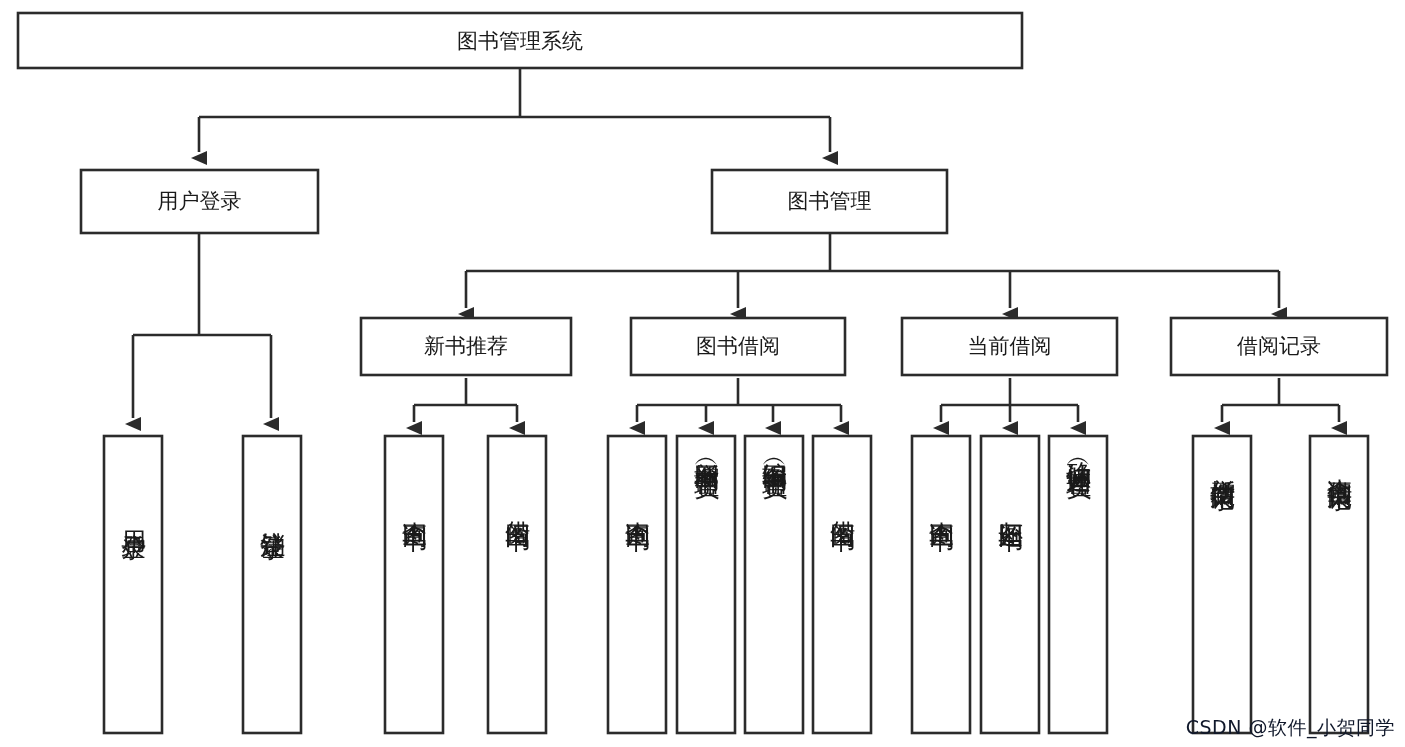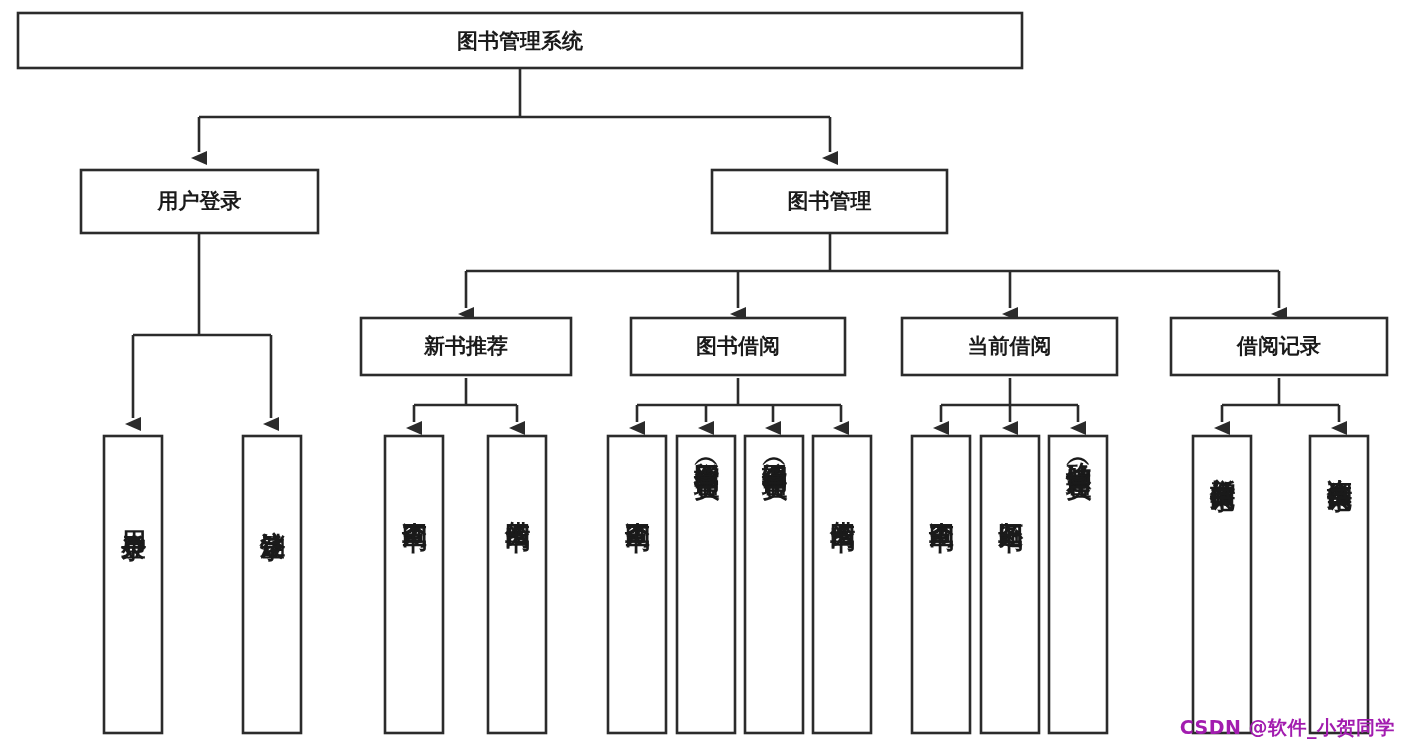--- a/index.html
+++ b/index.html
@@ -7,21 +7,20 @@
     padding: 0;
     background: #ffffff;
   }
   #canvas {
     position: relative;
     width: 1405px;
     height: 747px;
     background: #ffffff;
     overflow: hidden;
     font-family: "DejaVu Sans", "Liberation Sans", sans-serif;
-    font-weight: bold;
   }
   svg#tree {
     position: absolute;
     left: 0;
     top: 0;
     width: 1405px;
     height: 747px;
   }
   .node-box {
     fill: #ffffff;
@@ -62,21 +61,21 @@
     color: #1a1a1a;
     white-space: nowrap;
     text-align: start;
   }
   .watermark {
     position: absolute;
     right: 10px;
     bottom: 6px;
     font-family: "DejaVu Sans", "Liberation Sans", sans-serif;
     font-size: 19px;
-    color: #a21caf;
+    color: #0f172a;
     letter-spacing: 0.5px;
     white-space: nowrap;
   }
 </style>
 </head>
 <body>
 
 <div id="canvas">
 
   <svg id="tree" viewBox="0 0 1405 747">

